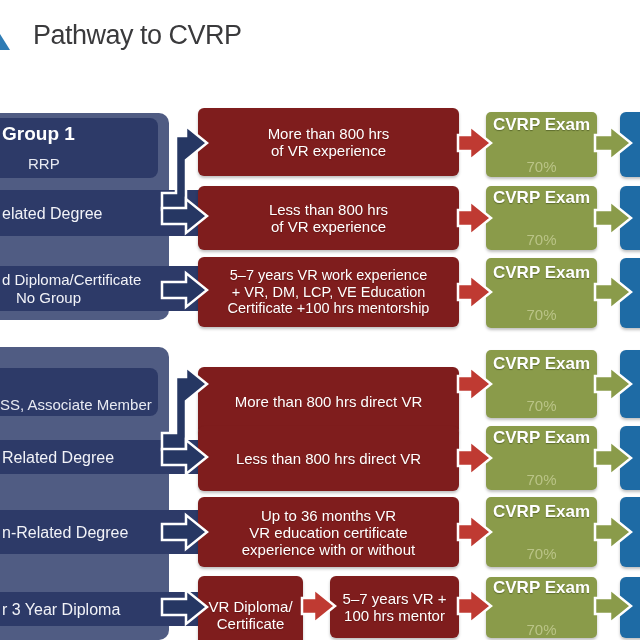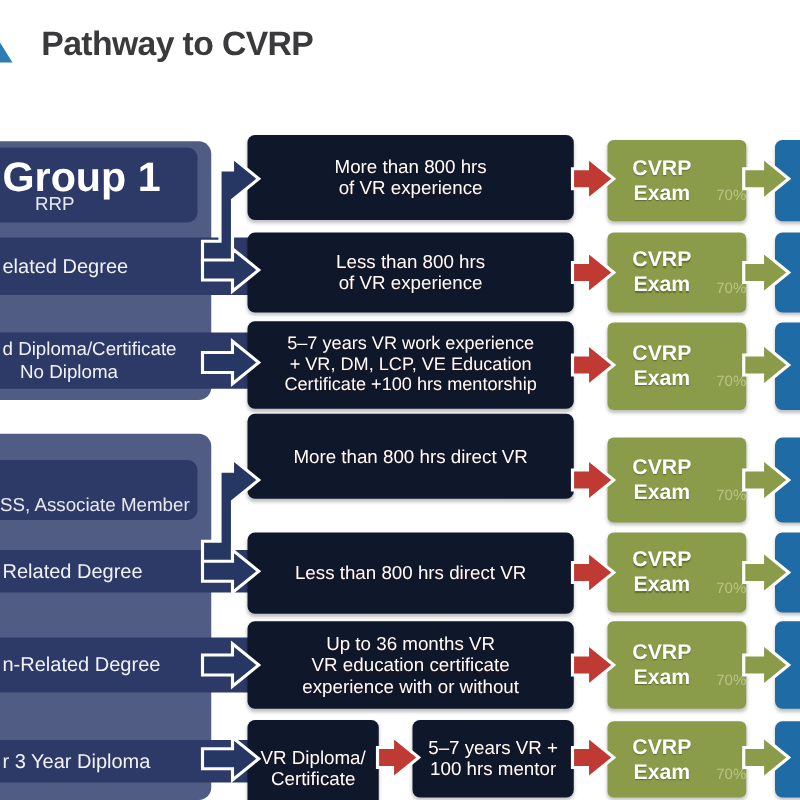--- a/index.html
+++ b/index.html
@@ -1,32 +1,32 @@
 <!DOCTYPE html>
 <html><head>
 <meta charset="utf-8">
 <style>
   html,body{margin:0;padding:0;background:#fff;}
   #stage{position:relative;width:640px;height:640px;overflow:hidden;background:#fff;
          font-family:"Liberation Sans", sans-serif;}
   .abs{position:absolute;}
-  .title{color:#3a3a3c;font-size:27px;font-weight:bold;letter-spacing:-0.5px;}
+  .title{color:#3a3a3c;font-size:27px;font-weight:normal;letter-spacing:-0.5px;}
   .panel{background:#505c83;border-radius:10px;}
   .navybox{background:#2d3a68;border-radius:8px;color:#fff;}
-  .redbox{background:#0f172a;border-radius:6px;color:#fff;display:flex;flex-direction:column;
+  .redbox{background:#7f1d1d;border-radius:6px;color:#fff;display:flex;flex-direction:column;
           align-items:center;justify-content:center;text-align:center;font-size:15px;line-height:17px;
           text-shadow:0 1px 1px rgba(70,15,10,.45);box-shadow:0 2px 3px rgba(0,0,0,.25);}
   .redbox.small{font-size:14.5px;line-height:16.5px;}
-  .greenbox{background:#8a9b4a;border-radius:5px;color:#fff;display:flex;flex-direction:row;
+  .greenbox{background:#8a9b4a;border-radius:5px;color:#fff;display:flex;flex-direction:column;
           align-items:center;justify-content:center;text-align:center;
           text-shadow:0 1px 1px rgba(40,50,10,.45);box-shadow:0 2px 3px rgba(0,0,0,.25);}
   .greenbox .exam{font-size:17px;font-weight:bold;}
-  .greenbox .score{font-size:12px;color:#bac487;text-shadow:none;margin-top:23px;}
+  .greenbox .score{font-size:15px;color:#bac487;text-shadow:none;margin-top:23px;}
   .bluebox{background:#1e6ba5;border-radius:6px 0 0 6px;box-shadow:0 2px 3px rgba(0,0,0,.25);}
-  .gtitle{position:absolute;font-size:33px;font-weight:bold;color:#fff;white-space:nowrap;}
+  .gtitle{position:absolute;font-size:19px;font-weight:bold;color:#fff;white-space:nowrap;}
   .gsub{position:absolute;font-size:15px;color:#e8eaf2;white-space:nowrap;}
   .item{display:flex;flex-direction:column;justify-content:center;padding-left:62px;
         font-size:16px;line-height:19px;color:#f2f3f8;white-space:nowrap;}
   .item .l2{padding-left:14px;}
   svg.arrows{position:absolute;left:0;top:0;pointer-events:none;}
   svg.arrows path{stroke:#fff;stroke-width:2.5;stroke-linejoin:miter;}
   .navyArrow{fill:#263763;}
   .redArrow{fill:#bf3a32;}
   .greenArrow{fill:#8a9b4a;}
 </style>
@@ -46,21 +46,21 @@
   <div class="abs navybox" style="left:-60px;top:118px;width:218px;height:60px">
     <span class="gtitle" style="left:62px;top:5px">Group 1</span>
     <span class="gsub" style="left:88px;top:37px">RRP</span>
   </div>
 
   <div class="abs navybox item" style="left:-60px;top:190px;width:221px;height:46px">
     <span>elated Degree</span>
   </div>
   <div class="abs navybox item" style="left:-60px;top:266px;width:221px;height:45px;font-size:15px;line-height:18px">
     <span>d Diploma/Certificate</span>
-    <span class="l2">No Diploma</span>
+    <span class="l2">No Group</span>
   </div>
 
   <div class="abs navybox" style="left:-60px;top:368px;width:218px;height:48px">
     <span class="gsub" style="left:60px;top:28px">SS, Associate Member</span>
   </div>
 
   <div class="abs navybox item" style="left:-60px;top:440px;width:221px;height:34px">
     <span>Related Degree</span>
   </div>
   <div class="abs navybox item" style="left:-60px;top:510px;width:221px;height:44px">
@@ -76,21 +76,21 @@
   </div>
   <div class="abs redbox" style="left:198px;top:186px;width:261px;height:64px">
     <span>Less than 800 hrs</span>
     <span>of VR experience</span>
   </div>
   <div class="abs redbox small" style="left:198px;top:257px;width:261px;height:70px">
     <span>5–7 years VR work experience</span>
     <span>+ VR, DM, LCP, VE Education</span>
     <span>Certificate +100 hrs mentorship</span>
   </div>
-  <div class="abs redbox" style="left:198px;top:331px;width:261px;height:68px">
+  <div class="abs redbox" style="left:198px;top:367px;width:261px;height:68px">
     <span>More than 800 hrs direct VR</span>
   </div>
   <div class="abs redbox" style="left:198px;top:426px;width:261px;height:65px">
     <span>Less than 800 hrs direct VR</span>
   </div>
   <div class="abs redbox" style="left:198px;top:497px;width:261px;height:70px">
     <span>Up to 36 months VR</span>
     <span>VR education certificate</span>
     <span>experience with or without</span>
   </div>

